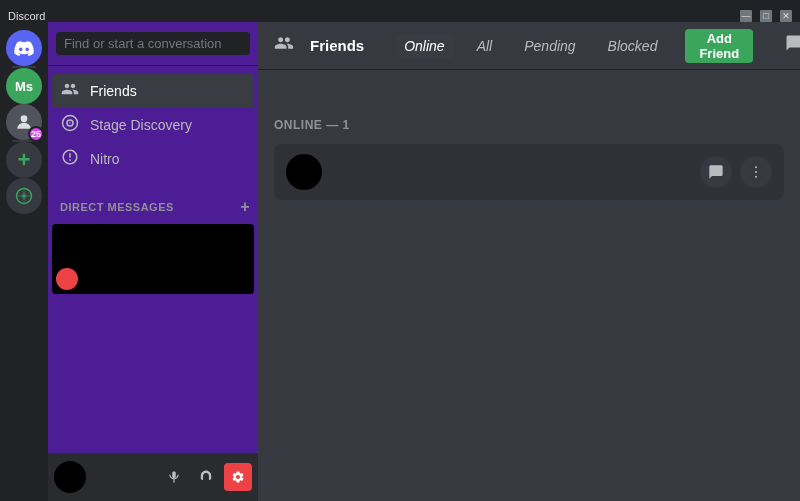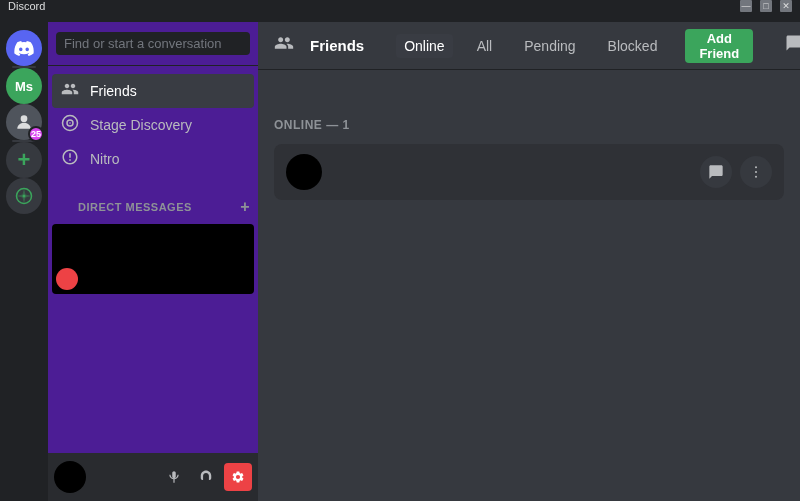--- a/index.html
+++ b/index.html
@@ -12,21 +12,21 @@
       color: #dcddde;
       display: flex;
       flex-direction: column;
     }
 
     
     .titlebar {
       height: 22px;
       background: #202225;
       display: flex;
-      align-items: flex-start;
+      align-items: flex-end;
       justify-content: space-between;
       padding: 0 8px;
       flex-shrink: 0;
     }
     .titlebar-title {
       font-size: 11px;
       color: #dcddde;
     }
     .titlebar-controls {
       display: flex;
@@ -175,21 +175,20 @@
     .section-header {
       display: flex;
       align-items: center;
       justify-content: space-between;
       padding: 14px 8px 4px 12px;
       font-size: 11px;
       font-weight: 700;
       text-transform: uppercase;
       color: #8e9297;
       letter-spacing: 0.5px;
-      margin-left: 18px;
     }
     .section-add {
       cursor: pointer;
       font-size: 16px;
       color: #8e9297;
     }
 
     .dm-list {
       flex: 1;
       overflow-y: auto;
@@ -288,20 +287,21 @@
       height: 24px;
       background: #4f545c;
     }
     .header-tab {
       padding: 4px 8px;
       border-radius: 4px;
       font-size: 14px;
       font-weight: 500;
       color: #b9bbbe;
       cursor: pointer;
+      font-style: italic;
     }
     .header-tab.active {
       background: #393c43;
       color: #fff;
     }
     .add-friend-btn {
       background: #3ba55c;
       color: #fff;
       border: none;
       border-radius: 4px;

